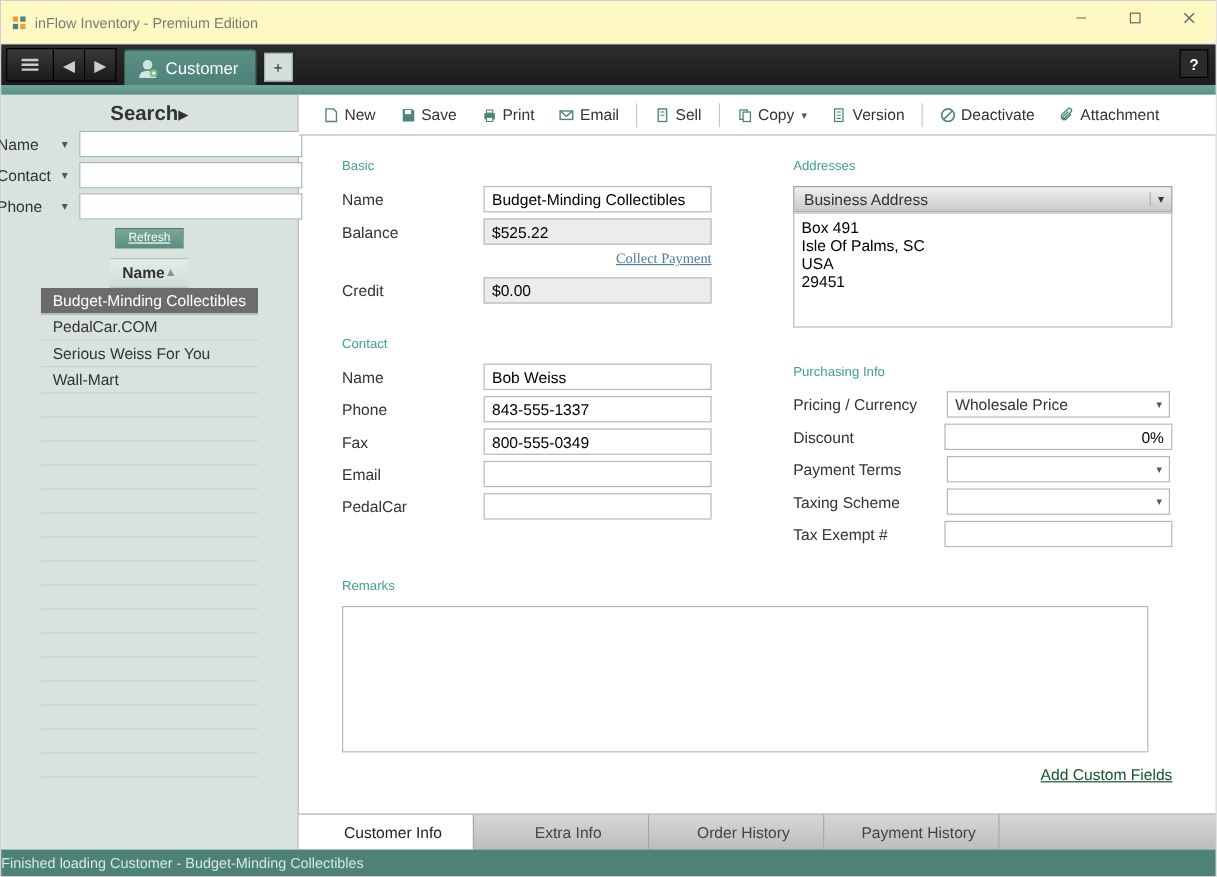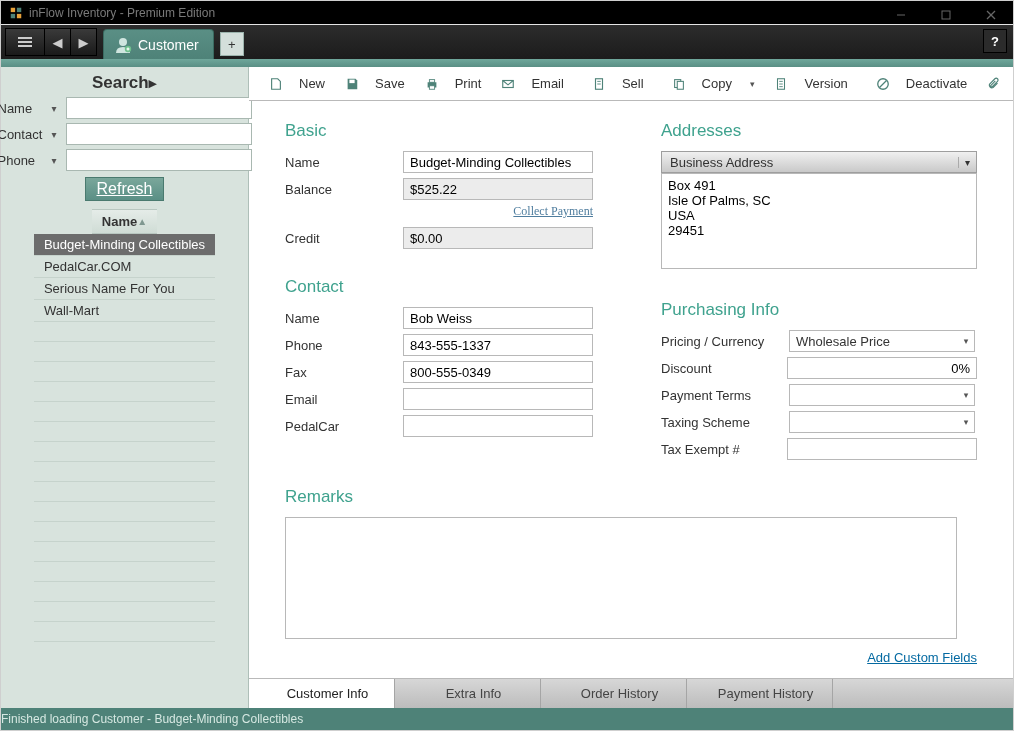--- a/index.html
+++ b/index.html
@@ -1,20 +1,20 @@
 <!DOCTYPE html>
 <html><head>
 <meta charset="utf-8">
 <style>
   * { box-sizing: border-box; font-family: "Segoe UI", Tahoma, Arial, sans-serif; }
   body { margin: 0; background: #fff; overflow: hidden; font-size: 13px; color: #333; }
   .app { width: 1014px; height: 731px; display: flex; flex-direction: column; border: 1px solid #cfcfcf; }
 
   
-  .titlebar { height: 24px; display: flex; align-items: center; padding: 0 8px; background: #000000; border-bottom: 1px solid #e5e5e5; color: #7a7a7a; font-size: 12px; position: relative; }
+  .titlebar { height: 36px; display: flex; align-items: center; padding: 0 8px; background: #fef9c3; border-bottom: 1px solid #e5e5e5; color: #7a7a7a; font-size: 12px; position: relative; }
   .titlebar .logo { width:14px; height:14px; margin-right:6px; }
   .titlebar .win-btns { position:absolute; right:0; top:0; height:28px; display:flex; }
   .titlebar .win-btn { width:45px; height:28px; display:flex; align-items:center; justify-content:center; color:#666; }
 
   
   .tabbar { height: 34px; background: linear-gradient(#2c2c2c,#1c1c1c); display:flex; align-items:flex-end; padding-left: 4px; position:relative; }
   .nav-block { display:flex; height:28px; align-self:center; margin-right:6px; }
   .nav-btn { width:26px; height:28px; background:linear-gradient(#3a3a3a,#1a1a1a); color:#ccc; display:flex; align-items:center; justify-content:center; border:1px solid #000; }
   .nav-btn + .nav-btn { border-left:none;}
   .ham { width:40px; }
@@ -32,59 +32,59 @@
   .content { flex:1; display:flex; flex-direction:column; min-width:0;}
 
   
   .search-hdr { padding:6px 10px 2px 10px; display:flex; justify-content:space-between; align-items:center; }
   .search-hdr h3 { margin:0; font-size:17px; font-weight:bold; color:#333; }
   .srch-row { display:flex; align-items:center; padding:2px 10px; }
   .srch-row label { width:58px; color:#333; }
   .srch-row .dd { width:10px; color:#555; font-size:10px; margin-left:-4px; margin-right:4px;}
   .srch-row input { flex:1; height:22px; border:1px solid #a9b8b1; padding:1px 4px; font-size:13px; background:#fff;}
   .refresh-row { text-align:right; padding:4px 10px 8px 10px;}
-  .refresh-btn { background: linear-gradient(#7aa79b,#5a8f85); color:#fff; border:1px solid #4a7a6f; padding:2px 10px; font-size:16px; cursor:pointer;text-decoration:underline;}
+  .refresh-btn { background: linear-gradient(#7aa79b,#5a8f85); color:#fff; border:1px solid #4a7a6f; padding:2px 10px; font-size:10px; cursor:pointer;text-decoration:underline;}
 
   .list-hdr { background: linear-gradient(#e5ece8,#cfdcd5); border-top:1px solid #b8c7c0; border-bottom:1px solid #b8c7c0; padding:4px 10px; font-weight:bold; display:flex; justify-content:space-between; align-items:center; color:#333;}
   .list-hdr .sort-arrow { color:#7f9790; font-size:10px;}
   .cust-list { flex:1; overflow:auto;}
   .cust-row { padding:3px 10px; border-bottom:1px solid #c6d3cc; color:#333; cursor:default;}
   .cust-row.active { background:#6c6c6c; color:#fff;}
   .cust-row.empty { height:20px;}
 
   
   .toolbar { height:34px; background:#fff; border-bottom:1px solid #b9b9b9; display:flex; align-items:center; padding:0 12px; gap:4px;}
-  .tbtn { display:flex; align-items:center; gap:16px; padding:3px 8px; color:#333; cursor:pointer;text-align:right;}
+  .tbtn { display:flex; align-items:center; gap:4px; padding:3px 8px; color:#333; cursor:pointer;text-align:right;}
   .tsep { width:1px; height:20px; background:#c7c7c7; margin:0 2px;}
   .tbtn svg { width:14px; height:14px; fill:#4e8278;}
   .tbtn .caret { font-size:9px; color:#555; margin-left:2px;}
 
   
   .form { flex:1; overflow:auto; padding: 20px 36px 10px 36px; position:relative;}
   .cols { display:flex; gap:60px; }
   .col { flex:1; min-width:0;}
-  h4.sec { color:#3fa28e; font-size:17px; font-weight:normal; margin:0 0 10px 0;}
+  h4.sec { color:#3fa28e; font-size:11px; font-weight:normal; margin:0 0 10px 0;}
   .frow { display:flex; align-items:center; margin-bottom:5px;}
   .frow label { width:118px; color:#333;}
   .frow input[type=text] { width:190px; height:22px; border:1px solid #b8b8b8; padding:1px 6px; font-size:13px; background:#fff;}
   .frow input.ro { background:#ececec;}
   .link-row { text-align:right; padding-right: calc(100% - 118px - 190px); margin-top:-2px; margin-bottom:8px;}
   .link-row a { color:#4f7d9e; font-size:12px; text-decoration:underline;font-family:Liberation Serif, serif; }
   .addr-select { display:flex; align-items:center; border:1px solid #9e9e9e; background:linear-gradient(#f0f0f0,#c9c9c9); height:22px;}
   .addr-select span { flex:1; padding:0 8px;}
   .addr-select .btn { width:18px; text-align:center; border-left:1px solid #aaa; font-size:10px;}
   .addr-text { width:100%; height:96px; border:1px solid #b8b8b8; padding:4px 6px; font-size:13px; resize:none; font-family:inherit;}
   .wide-row input, .wide-row select { width:186px;}
   .select { display:flex; width:186px; height:22px; border:1px solid #b8b8b8; background:#fff; align-items:center;}
   .select span { flex:1; padding:0 6px; white-space:nowrap; overflow:hidden; text-overflow:ellipsis;}
   .select .caret { width:16px; text-align:center; font-size:9px; color:#555;}
   .right-align input { text-align:right;}
   .remarks { width:672px; height:122px; border:1px solid #b8b8b8; resize:none; font-family:inherit; padding:4px 6px; font-size:13px;}
   .add-custom { text-align:right; margin-top:8px;}
-  .add-custom a { color:#0369a1; text-decoration:underline; font-size:13px;}
+  .add-custom a { color:#14532d; text-decoration:underline; font-size:13px;}
 
   
   .bottom-tabs { height:30px; display:flex; border-top:1px solid #b9b9b9; background:#c0c0c0;}
   .btab { width:146px; display:flex; align-items:center; justify-content:center; border-right:1px solid #a5a5a5; background:linear-gradient(#d7d7d7,#bcbcbc); color:#444; cursor:pointer;padding-left:12px;}
   .btab.active { background:#fff; color:#222;}
   .btab-filler { flex:1; background:linear-gradient(#d7d7d7,#bcbcbc);}
 
   
   .status { height:22px; background:#4e8278; color:#d6e8e2; font-size:12px; padding:2px 0; display:flex; align-items:center;}
 </style>
@@ -173,21 +173,21 @@
       <div class="refresh-row">
         <button class="refresh-btn">Refresh</button>
       </div>
       <div class="list-hdr">
         <span>Name</span>
         <span class="sort-arrow">▲</span>
       </div>
       <div class="cust-list">
         <div class="cust-row active">Budget-Minding Collectibles</div>
         <div class="cust-row">PedalCar.COM</div>
-        <div class="cust-row">Serious Name For You</div>
+        <div class="cust-row">Serious Weiss For You</div>
         <div class="cust-row">Wall-Mart</div>
         <div class="cust-row empty"></div>
         <div class="cust-row empty"></div>
         <div class="cust-row empty"></div>
         <div class="cust-row empty"></div>
         <div class="cust-row empty"></div>
         <div class="cust-row empty"></div>
         <div class="cust-row empty"></div>
         <div class="cust-row empty"></div>
         <div class="cust-row empty"></div>

